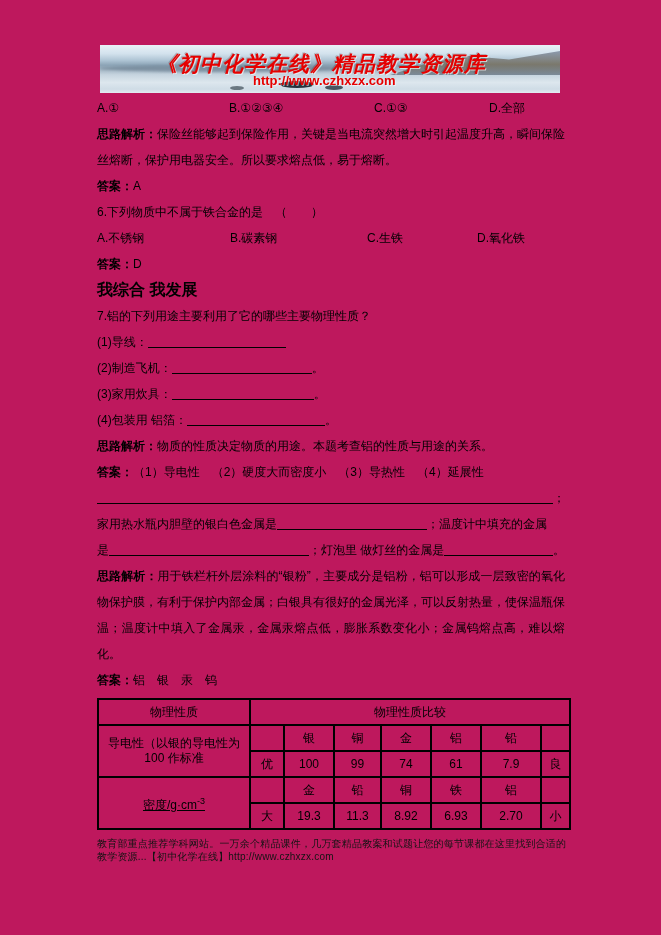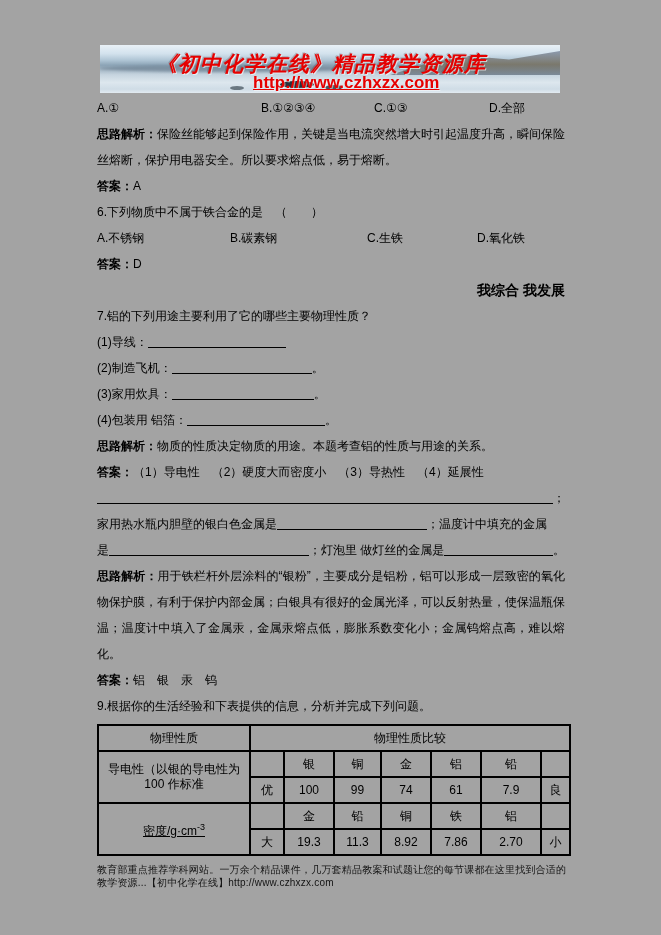--- a/index.html
+++ b/index.html
@@ -1,18 +1,18 @@
 <!DOCTYPE html>
 <html><head>
 <meta charset="utf-8">
 <style>
   * { box-sizing: border-box; margin: 0; padding: 0; }
   html,body { background:#ffffff; }
   .page {
-    position: relative; width: 661px; height: 935px; background: #a3a3a3;
+    position: relative; width: 661px; height: 935px; background: #be185d;
     font-family: "Liberation Sans", "DejaVu Sans", sans-serif; color: #000;
     overflow: hidden;
   }
   
   .banner {
     position: absolute; left: 100px; top: 45px; width: 460px; height: 48px;
     overflow: hidden;
     background: linear-gradient(180deg,
       #e9f1f7 0%, #d3e2ed 18%, #aec4d4 32%, #8ca4b6 42%,
       #9fb2c1 50%, #c6d4df 62%, #dde7ee 78%, #cfdce6 92%, #e3ebf1 100%);
@@ -34,44 +34,43 @@
   .rock2 { left: 225px; top: 40px; width: 18px; height: 5px; opacity:.8; }
   .rock3 { left: 130px; top: 41px; width: 14px; height: 4px; opacity:.6; }
   .banner-title {
     position: absolute; left: 56px; top: 5px;
     font-size: 21px; font-weight: bold; font-style: italic; color: #e60000;
     letter-spacing: 1px; white-space: pre;
     text-shadow: 1px 1px 0 rgba(255,255,255,.6), -1px -1px 0 rgba(80,40,40,.25);
   }
   .banner-url {
     position: absolute; left: 153px; top: 28px;
-    font-size: 17px; font-weight: bold; color: #e60000; white-space: pre;
+    font-size: 13px; font-weight: bold; color: #e60000; white-space: pre;
     text-shadow: 1px 1px 0 rgba(255,255,255,.5);
-    text-decoration: underline;
   }
   
   .content {
     position: absolute; left: 97px; top: 95px; width: 468px;
     font-size: 12px; line-height: 26px;
   }
   .content span { white-space: pre; }
   .line { height: 26px; white-space: pre; overflow: visible; }
   b.lbl { font-weight: bold; }
   .opts { position: relative; height: 26px; }
   .opts span { position: absolute; top: 0; }
   .opts-a span:nth-child(1) { left: 0; }
-  .opts-a span:nth-child(2) { left: 132px; margin-left: 32px; }
+  .opts-a span:nth-child(2) { left: 132px; }
   .opts-a span:nth-child(3) { left: 277px; }
   .opts-a span:nth-child(4) { left: 392px; }
   .opts-b span:nth-child(1) { left: 0; }
   .opts-b span:nth-child(2) { left: 133px; }
   .opts-b span:nth-child(3) { left: 270px; }
   .opts-b span:nth-child(4) { left: 380px; }
   .para { text-align: justify; }
-  .heading { height: 26px; text-align: right; font-weight: bold; font-size: 14px; white-space: pre; }
+  .heading { height: 26px; text-align: left; font-weight: bold; font-size: 16px; white-space: pre; }
   .frow { display: flex; height: 26px; align-items: center; }
   .blank {
     display: inline-block; border-bottom: 1px solid #000; height: 15px;
     align-self: flex-end; margin-bottom: 7px;
   }
   .blank.grow { flex: 1 1 auto; }
   .w138 { width: 138px; } .w140 { width: 140px; } .w142 { width: 142px; }
   .w150 { width: 150px; } .w200 { width: 200px; }
   
   table.props {
@@ -183,21 +182,20 @@
         <span class="blank grow"></span>
         <span>。</span>
       </div>
 
     <div class="para"><b class="lbl">思路解析：</b><span style="white-space:normal;">用于铁栏杆外层涂料的“银粉”，主要成分是铝粉，铝可以形成一层致密的氧化物保护膜，有利于保护内部金属；白银具有很好的金属光泽，可以反射热量，使保温瓶保温；温度计中填入了金属汞，金属汞熔点低，膨胀系数变化小；金属钨熔点高，难以熔化。</span></div>
     <div class="frow">
         <b class="lbl">答案：</b>
         <span>铝　银　汞　钨</span>
       </div>
 
-    <div class="line">9.根据你的生活经验和下表提供的信息，分析并完成下列问题。</div>
 
     <table class="props">
       <colgroup>
         <col style="width:152px">
           <col style="width:34px">
           <col style="width:50px">
           <col style="width:47px">
         <col style="width:50px">
           <col style="width:50px">
           <col style="width:60px">
@@ -235,21 +233,21 @@
         <td>铜</td>
         <td>铁</td>
         <td>铝</td>
         <td></td>
       </tr>
       <tr>
         <td>大</td>
         <td>19.3</td>
         <td>11.3</td>
         <td>8.92</td>
-        <td>7.86</td>
+        <td>6.93</td>
         <td>2.70</td>
         <td>小</td>
       </tr>
     </tbody>
       </table>
 
     <div class="footer">教育部重点推荐学科网站。一万余个精品课件，几万套精品教案和试题让您的每节课都在这里找到合适的教学资源...【初中化学在线】http://www.czhxzx.com</div>
 
   </div>
 </div>

